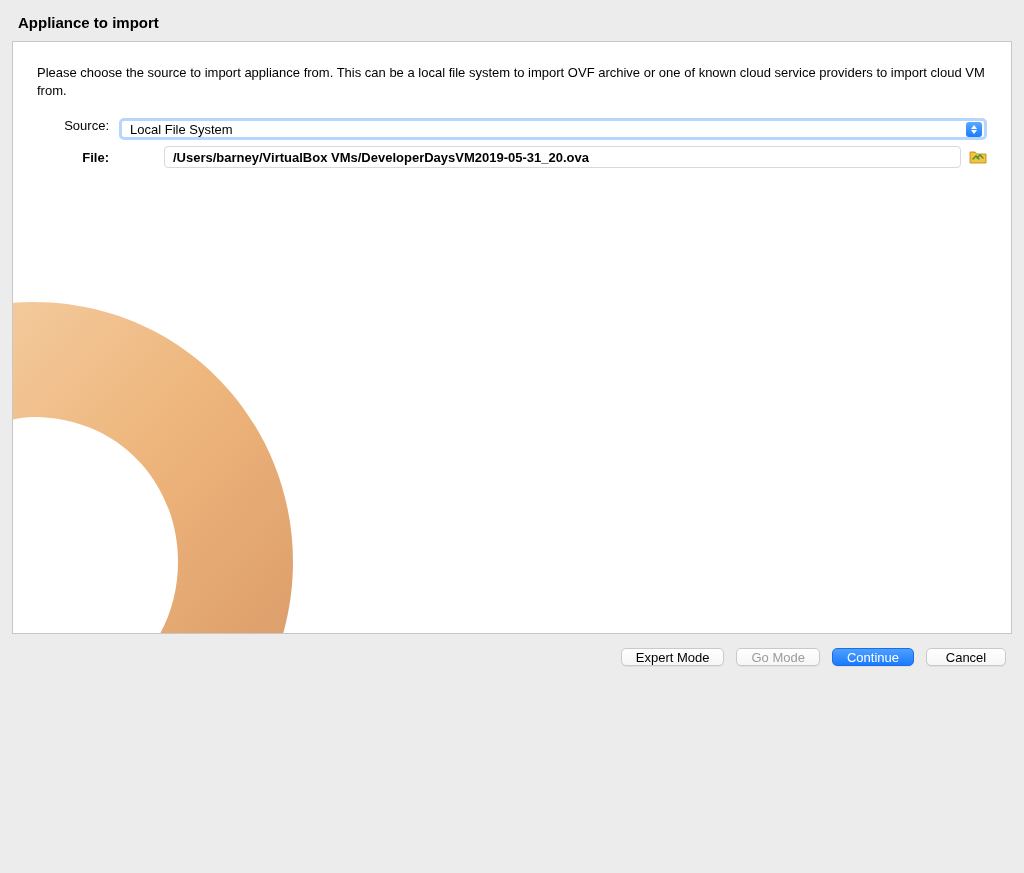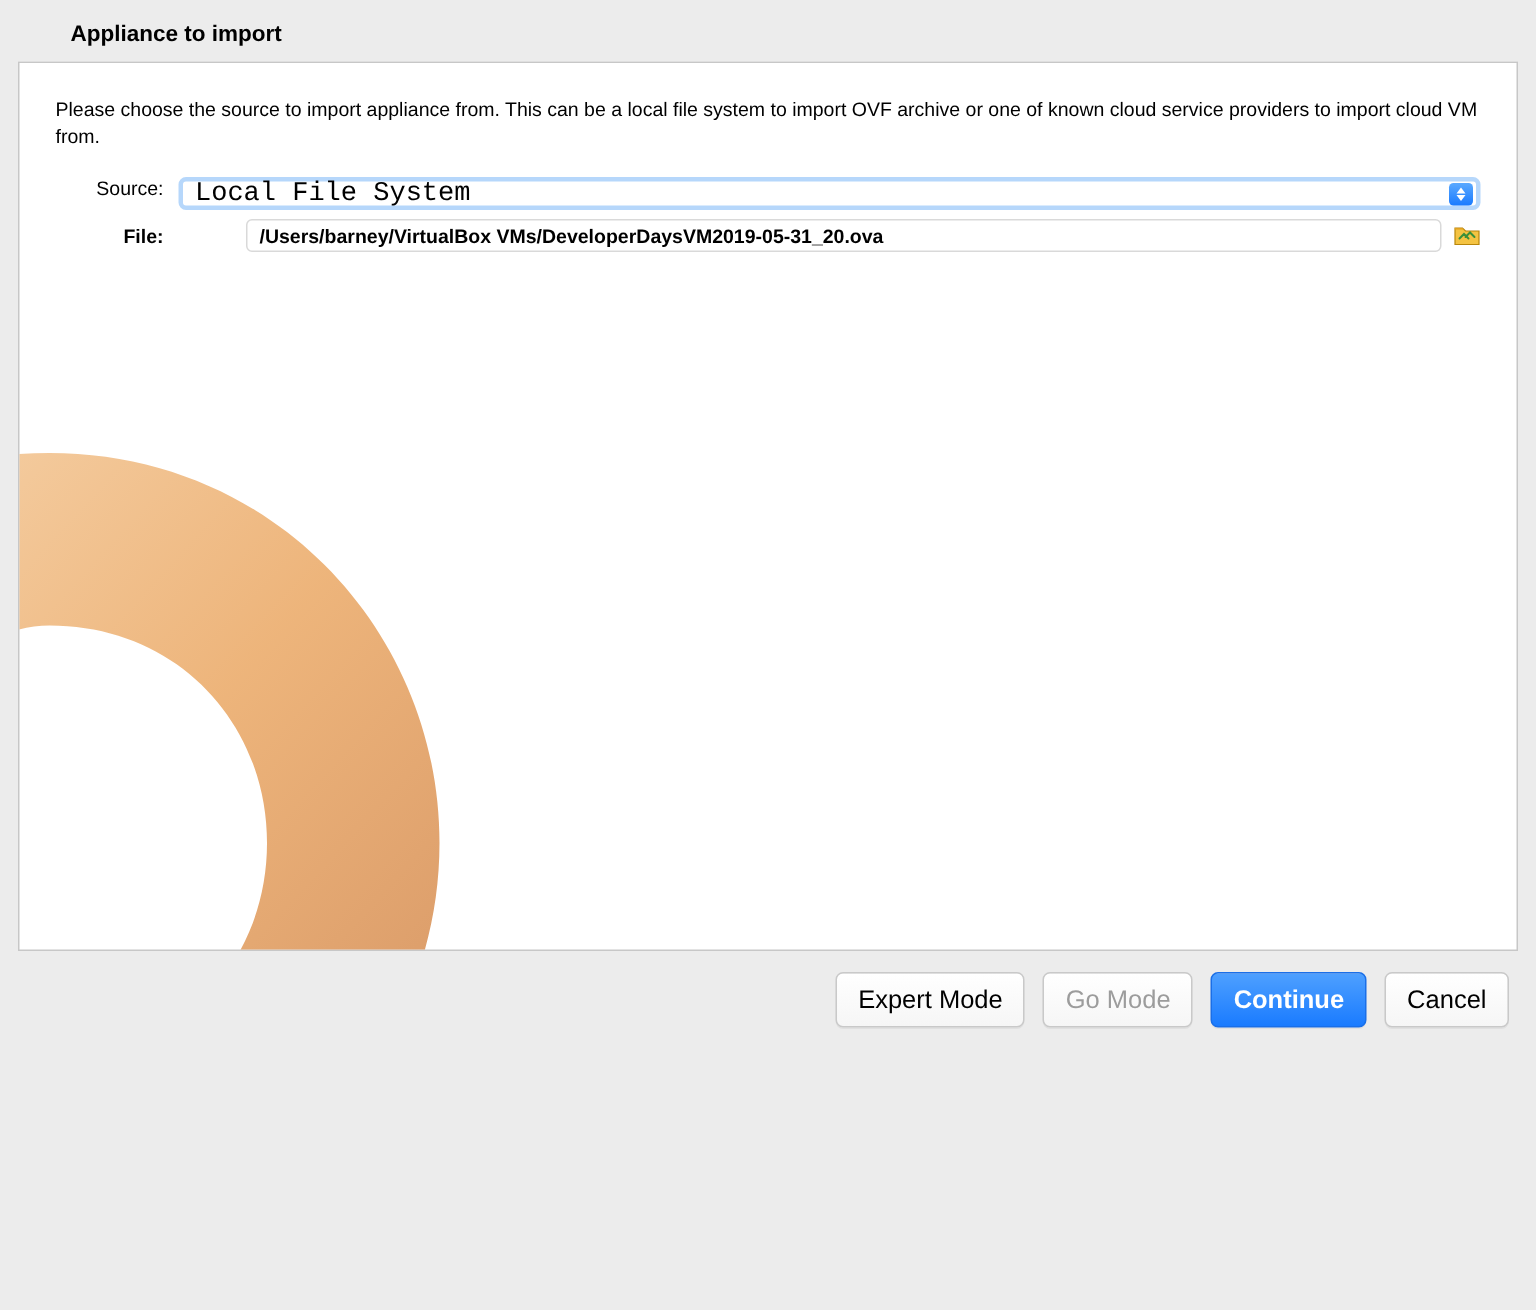--- a/index.html
+++ b/index.html
@@ -13,21 +13,20 @@
       background: #ececec;
       width: 1024px;
       height: 873px;
       overflow: hidden;
       color: #000;
     }
     .title {
       font-weight: 700;
       font-size: 15px;
       padding: 14px 18px 10px 18px;
-      margin-left: 29px;
     }
     .panel {
       border: 1px solid #c7c7c7;
       background: #fff;
       margin: 0 12px;
       height: 593px;
       padding: 22px 24px;
       position: relative;
       overflow: hidden;
     }
@@ -70,26 +69,25 @@
       flex: 1;
       position: relative;
     }
     .select {
       width: 100%;
       height: 22px;
       border: 3px solid #b6d7fb;
       border-radius: 5px;
       background: #fff;
       padding: 0 30px 0 8px;
-      font-size: 18px;
+      font-size: 13px;
       display: flex;
       align-items: center;
       cursor: default;
       position: relative;
-      font-family: Liberation Mono, monospace;
     }
     .select-arrow {
       position: absolute;
       right: 2px;
       top: 1px;
       width: 16px;
       height: 15px;
       background: linear-gradient(#5aa9ff, #1a7bff);
       border-radius: 3px;
       display: flex;
@@ -139,38 +137,38 @@
       flex-shrink: 0;
       cursor: pointer;
     }
     .button-bar {
       display: flex;
       justify-content: flex-end;
       gap: 12px;
       padding: 14px 18px 0 18px;
     }
     .btn {
-      height: 37px;
+      height: 18px;
       border-radius: 5px;
       border: 1px solid #c9c9c9;
       background: linear-gradient(#ffffff, #f6f6f6);
-      font-size: 17px;
+      font-size: 13px;
       padding: 0 14px;
       display: flex;
       align-items: center;
       justify-content: center;
       cursor: default;
       box-shadow: 0 1px 0 rgba(0,0,0,0.05);
       min-width: 80px;
     }
     .btn.primary {
       background: linear-gradient(#4ea0ff, #1a7bff);
       border: 1px solid #1a6fe8;
       color: #fff;
-      font-weight: 700;
+      font-weight: 400;
     }
     .btn.disabled {
       color: #9c9c9c;
     }
   </style>
 </head>
 <body>
 
 <div class="title">Appliance to import</div>
 

